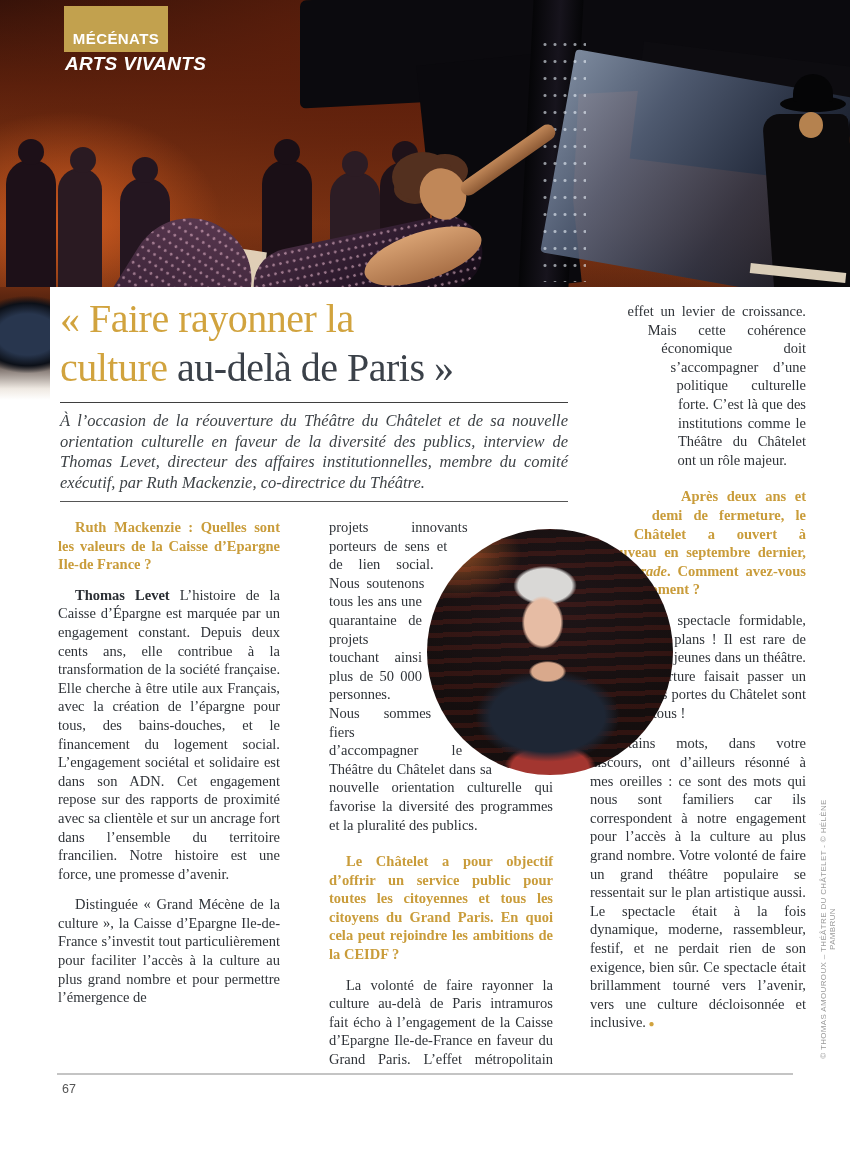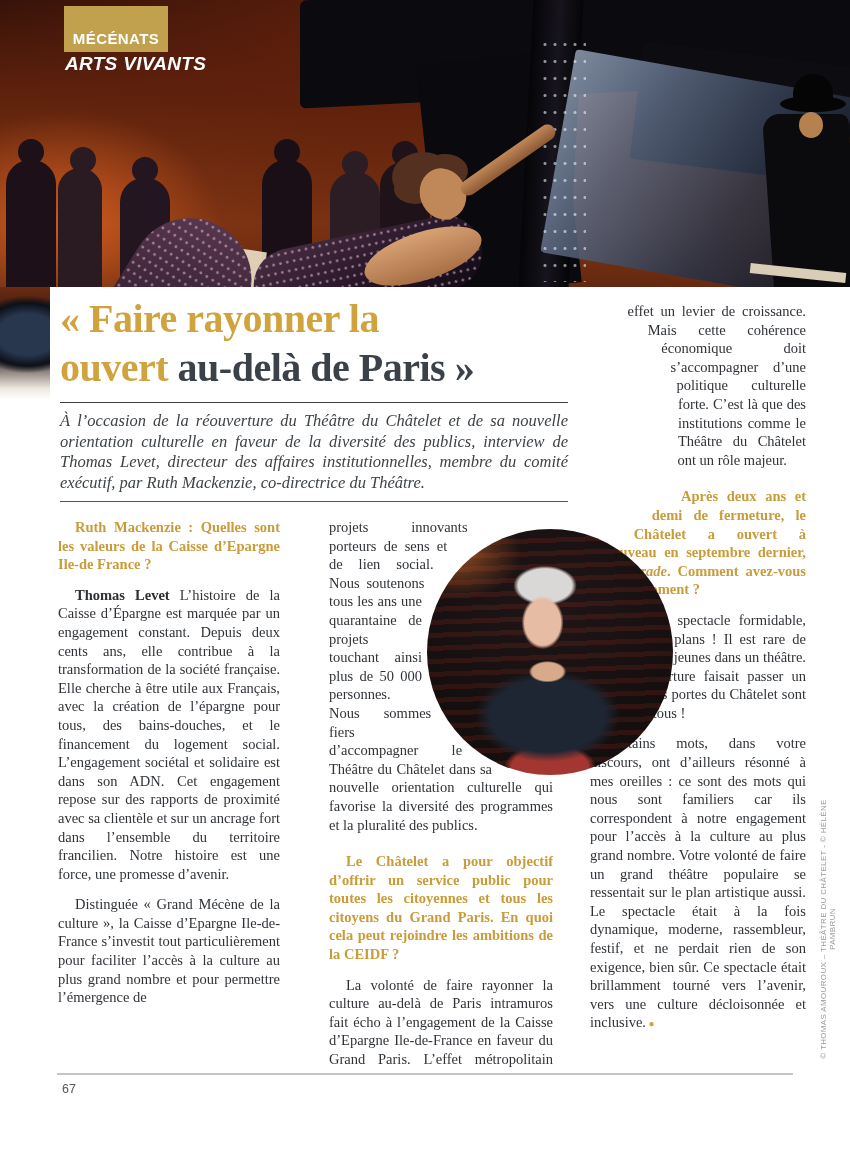--- a/index.html
+++ b/index.html
@@ -64,21 +64,21 @@
   .pool-strip{position:absolute;left:0;top:287px;width:50px;height:113px;
     background:
       radial-gradient(80px 54px at 55% 42%, #28364e 0 38%, #0c1018 58%, rgba(12,16,24,0) 72%),
       radial-gradient(10px 6px at 30% 40%, rgba(150,190,230,.8), transparent 70%),
       linear-gradient(180deg,#6b2c12 0%,#3a1a0c 28%,#241410 58%,#efe9e2 90%,#ffffff 100%);}
 
   
   .panel{position:absolute;left:50px;top:287px;right:0;bottom:0;background:#fff;}
 
   .title-block{position:absolute;left:60px;top:294px;width:508px;}
-  h1{margin:0;font-size:40px;line-height:49px;font-weight:700;letter-spacing:-.5px;}
+  h1{margin:0;font-size:40px;line-height:49px;font-weight:400;letter-spacing:-.5px;}
   .t-gold{color:#D1A33E;} .t-dark{color:#3B4149;}
   .rule1{border:0;border-top:1.5px solid #3f3f3f;margin:10px 0 8px;}
   .rule2{border:0;border-top:1px solid #555;margin:8px 0 7px;}
   .intro{margin:0;font-style:italic;font-size:16.5px;line-height:20.5px;text-align:justify;color:#3E4347;}
   .byline{font-family:"Liberation Sans",sans-serif;font-size:12.5px;color:#6b6b6b;}
 
   
   .col{position:absolute;overflow:hidden;}
   .col1{left:46px;top:518px;width:246px;height:552px;}
   .col2{left:317px;top:518px;width:248px;height:552px;}
@@ -151,21 +151,21 @@
     <span>MÉCÉNATS</span>
   </div>
   <div class="kicker-sub">ARTS VIVANTS</div>
 
   <div class="pool-strip"></div>
 
   <div class="panel"></div>
 
   <div class="title-block">
     <h1><span class="t-gold">« Faire rayonner la</span><br>
-      <span class="t-gold">ouvert</span><span class="t-dark"> au-delà de Paris »</span></h1>
+      <span class="t-gold">culture</span><span class="t-dark"> au-delà de Paris »</span></h1>
     <hr class="rule1">
     <p class="intro">À l’occasion de la réouverture du Théâtre du Châtelet et de sa nouvelle orientation culturelle en faveur de la diversité des publics, interview de Thomas Levet, directeur des affaires institutionnelles, membre du comité exécutif, par Ruth Mackenzie, co-directrice du Théâtre.</p>
     <hr class="rule2">
   </div>
 
   <div class="col col1">
       <p class="q"><span>Ruth Mackenzie : Quelles sont les valeurs de la Caisse d’Epargne Ile-de France ?</span></p>
       <p class="body"><span class="b">Thomas Levet</span><span> L’histoire de la Caisse d’Épargne est marquée par un engagement constant. Depuis deux cents ans, elle contribue à la transformation de la société française. Elle cherche à être utile aux Français, avec la création de l’épargne pour tous, des bains-douches, et le financement du logement social. L’engagement sociétal et solidaire est dans son ADN. Cet engagement repose sur des rapports de proximité avec sa clientèle et sur un ancrage fort dans l’ensemble du territoire francilien. Notre histoire est une force, une promesse d’avenir.</span></p>
       <p class="body"><span>Distinguée « Grand Mécène de la culture », la Caisse d’Epargne Ile-de-France s’investit tout particulièrement pour faciliter l’accès à la culture au plus grand nombre et pour permettre l’émergence de</span></p>
     </div>

